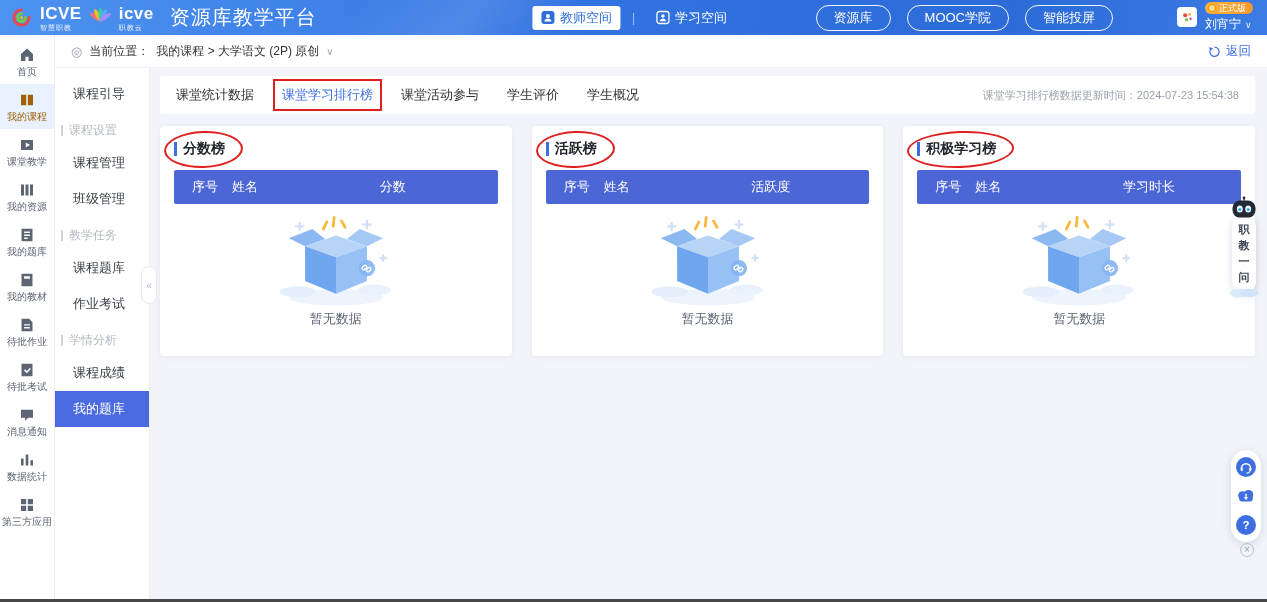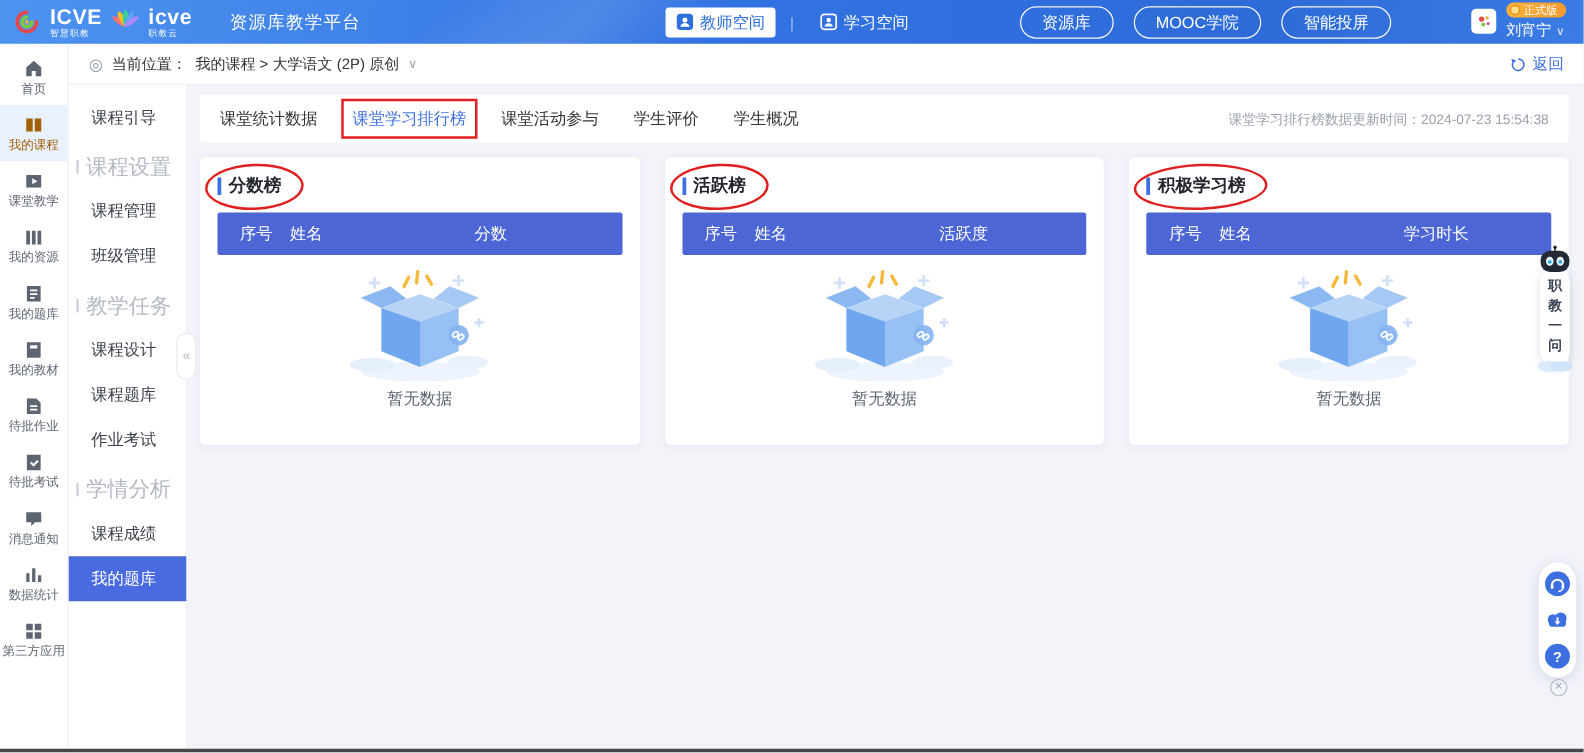--- a/index.html
+++ b/index.html
@@ -10,21 +10,21 @@
   .topbar{height:35px;background:linear-gradient(95deg,#4e93f0 0%,#3273e2 45%,#2d6bd8 80%,#3b7be4 100%);
           display:flex;align-items:center;padding:0 14px 0 10px;color:#fff;position:relative;overflow:hidden;}
   .topbar::after{content:'';position:absolute;left:26%;top:-30px;width:300px;height:100px;
           background:linear-gradient(115deg,rgba(255,255,255,0) 10%,rgba(255,255,255,.12) 45%,rgba(255,255,255,0) 75%);
           transform:skewX(-28deg);pointer-events:none;}
   .brand{display:flex;align-items:center;gap:7px;z-index:1;}
   .mark{width:23px;height:23px;display:block;}
   .brand-text{display:flex;flex-direction:column;line-height:1;gap:2px;}
   .brand-title{font-size:17px;font-weight:bold;letter-spacing:.5px;}
   .brand-sub{font-size:7px;letter-spacing:1px;opacity:.95;}
-  .platform{font-size:14px;margin-left:23px;font-weight:500;letter-spacing:1px;font-family:Liberation Serif, serif;}
+  .platform{font-size:20px;margin-left:9px;font-weight:500;letter-spacing:1px;font-family:Liberation Serif, serif;}
   .topnav{position:absolute;left:50%;transform:translateX(-50%);display:flex;align-items:center;gap:12px;z-index:1;}
   .nav-chip{display:flex;align-items:center;gap:5px;font-size:13px;color:#fff;cursor:pointer;padding:3px 8px;}
   .nav-chip.active{background:#fff;color:#2e6ddb;border-radius:3px;}
   .nav-ico{width:15px;height:15px;display:block;}
   .nav-sep{color:rgba(255,255,255,.55);font-size:12px;}
   .pills{margin-left:auto;display:flex;gap:16px;margin-right:64px;z-index:1;}
   .pill{border:1px solid rgba(255,255,255,.95);color:#fff;border-radius:14px;padding:3px 17px;font-size:13px;cursor:pointer;white-space:nowrap;}
   .user-area{display:flex;align-items:center;gap:8px;z-index:1;}
   .mini-logo{width:20px;height:20px;background:#fff;border-radius:4px;display:flex;align-items:center;justify-content:center;cursor:pointer;}
   .user-meta{display:flex;flex-direction:column;align-items:flex-start;gap:2px;}
@@ -45,21 +45,21 @@
   .bc-left{display:flex;gap:7px;align-items:center;}
   .loc-icon{color:#98a0ad;font-size:13px;}
   .bc-prefix{color:#333;}
   .bc-path{color:#333;}
   .bc-caret{color:#9aa1ad;font-size:10px;}
   .back-btn{margin-left:auto;color:#3e6fe0;display:flex;gap:5px;align-items:center;font-size:12.5px;cursor:pointer;}
   .content-row{flex:1;display:flex;min-height:0;}
   .menu{width:95px;flex:none;background:#fff;border-right:1px solid #ededf1;padding-top:8px;font-size:13px;box-sizing:border-box;}
   .menu-item{padding:9px 0 9px 18px;color:#3a3f48;cursor:pointer;}
   .menu-item.active{background:#4a6be0;color:#fff;}
-  .menu-section{display:flex;align-items:center;gap:6px;padding:10px 0 6px 6px;color:#b4b9c2;font-size:17px;}
+  .menu-section{display:flex;align-items:center;gap:6px;padding:10px 0 6px 6px;color:#b4b9c2;font-size:12px;}
   .sec-bar{width:2px;height:11px;background:#cfd4dd;}
 
   
   .main{flex:1;position:relative;padding:8px 12px 0 10px;min-width:0;}
   .collapse-handle{position:absolute;left:-9px;top:198px;width:16px;height:38px;background:#fff;border:1px solid #e8eaef;
       border-radius:8px;display:flex;align-items:center;justify-content:center;color:#b3bac4;font-size:11px;cursor:pointer;z-index:5;box-sizing:border-box;}
   .tabbar{background:#fff;height:38px;border-radius:3px;display:flex;align-items:center;padding:0 16px;}
   .tab-list{display:flex;gap:28px;align-items:center;}
   .tab{font-size:13px;color:#333;cursor:pointer;position:relative;white-space:nowrap;}
   .tab.active{color:#3e6fe0;}
@@ -290,21 +290,20 @@
           <div class="menu-section">
             <span class="sec-bar"></span>
             <span>课程设置</span>
           </div>
           <div class="menu-item">课程管理</div>
           <div class="menu-item">班级管理</div>
           <div class="menu-section">
             <span class="sec-bar"></span>
             <span>教学任务</span>
           </div>
-          <div class="menu-item">课程设计</div>
           <div class="menu-item">课程题库</div>
           <div class="menu-item">作业考试</div>
           <div class="menu-section">
             <span class="sec-bar"></span>
             <span>学情分析</span>
           </div>
           <div class="menu-item">课程成绩</div>
           <div class="menu-item active">我的题库</div>
         </aside>
 

